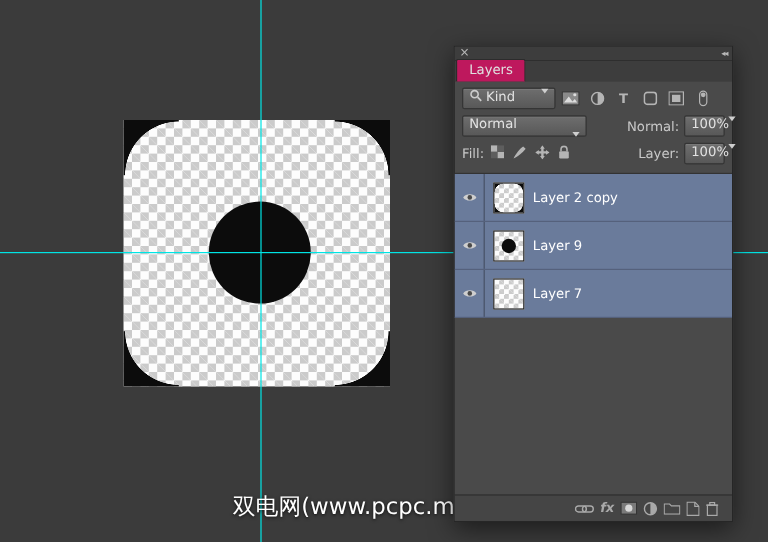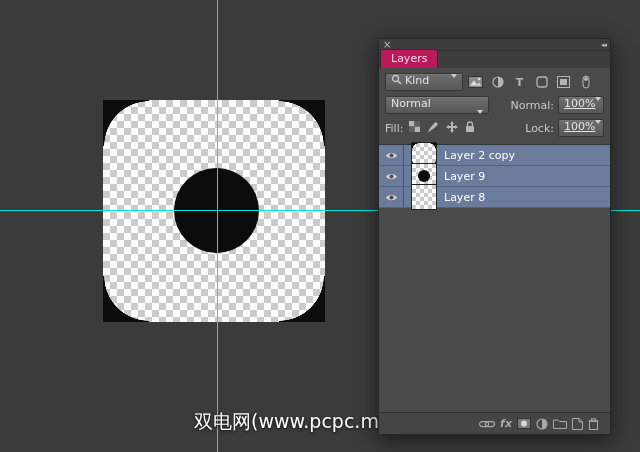--- a/index.html
+++ b/index.html
@@ -72,31 +72,31 @@
     box-shadow:inset 0 1px rgba(255,255,255,0.08);
   }
   .dd-arrow {
     width:0; height:0; margin-left:auto;
     border-left:3.5px solid transparent; border-right:3.5px solid transparent;
     border-top:4px solid #cfcfcf;
   }
   .dd-kind { width:78px; }
   .dd-kind svg { margin-right:3px; flex:0 0 auto; }
   .dd-mode { width:104px;flex-direction:column; }
-  .dd-val { width:46px; margin-left:4px;text-decoration:underline; }
+  .dd-val { width:34px; margin-left:4px; }
   .ml-auto { margin-left:auto; }
   .lbl { color:#c9c9c9; }
 
   .icon-btn { width:19px; height:18px; display:flex; align-items:center; justify-content:center; margin-left:3px; color:#b5b5b5; }
   .type-glyph { font-size:11px; font-weight:bold; color:#b5b5b5; }
   .lock-icons { display:flex; align-items:center; gap:7px; margin-left:6px; }
 
   .layers-list { border-top:1px solid #333333; }
   .layer-row {
-    height:21px; display:flex; align-items:stretch;
+    height:40px; display:flex; align-items:stretch;
     background:#6a7b9b; border-bottom:1px solid #55617c;
   }
   .eye-cell { width:25px; flex:0 0 25px; display:flex; align-items:center; justify-content:center; border-right:1px solid rgba(0,0,0,0.35); }
   .thumb {
     width:26px; height:26px; flex:0 0 26px; align-self:center; margin:0 7px 0 7px;
     border:1px solid #222; position:relative;
     background-size:8px 8px; background-position:0 0,4px 4px;
   }
   .mini-c { position:absolute; width:7px; height:7px; }
   .mini-c.tl { top:0; left:0;  background:radial-gradient(circle at 100% 100%, rgba(0,0,0,0) 0 6.5px, #0c0c0c 7px); }
@@ -225,21 +225,21 @@
               <path d="M6 0 L8 3 H7 V5 H9 V4 L12 6 L9 8 V7 H7 V9 H8 L6 12 L4 9 H5 V7 H3 V8 L0 6 L3 4 V5 H5 V3 H4 Z" fill="#b5b5b5"></path>
             </svg>
         </span>
         <span>
           <svg width="10" height="12" viewBox="0 0 10 12">
               <rect x="1" y="5" width="8" height="6" rx="1" fill="#b5b5b5"></rect>
               <path d="M2.5 5 V3.5 A2.5 2.5 0 0 1 7.5 3.5 V5" fill="none" stroke="#b5b5b5" stroke-width="1.3"></path>
             </svg>
         </span>
       </span>
-      <span class="lbl ml-auto">Lock:</span>
+      <span class="lbl ml-auto">Layer:</span>
       <div class="dropdown dd-val">
         <span>100%</span>
         <span class="dd-arrow"></span>
       </div>
     </div>
   </div>
 
   <div class="layers-list">
 
     <div class="layer-row">
@@ -270,21 +270,21 @@
     </div>
 
     <div class="layer-row">
       <span class="eye-cell">
         <svg width="13" height="9" viewBox="0 0 13 9">
             <path d="M1 4.5 C3 1 10 1 12 4.5 C10 8 3 8 1 4.5 Z" fill="#cfcfcf"></path>
             <circle cx="6.5" cy="4.5" r="1.9" fill="#4a4a4a"></circle>
           </svg>
       </span>
       <span class="thumb checker"></span>
-      <span class="layer-name">Layer 8</span>
+      <span class="layer-name">Layer 7</span>
     </div>
 
   </div>
 
   <div class="layers-empty"></div>
 
   <div class="panel-footer">
     <span class="footer-icon">
       <svg width="16" height="8" viewBox="0 0 16 8">
           <rect x="0.6" y="1.6" width="9" height="5" rx="2.5" fill="none" stroke="#a9a9a9" stroke-width="1.2"></rect>

